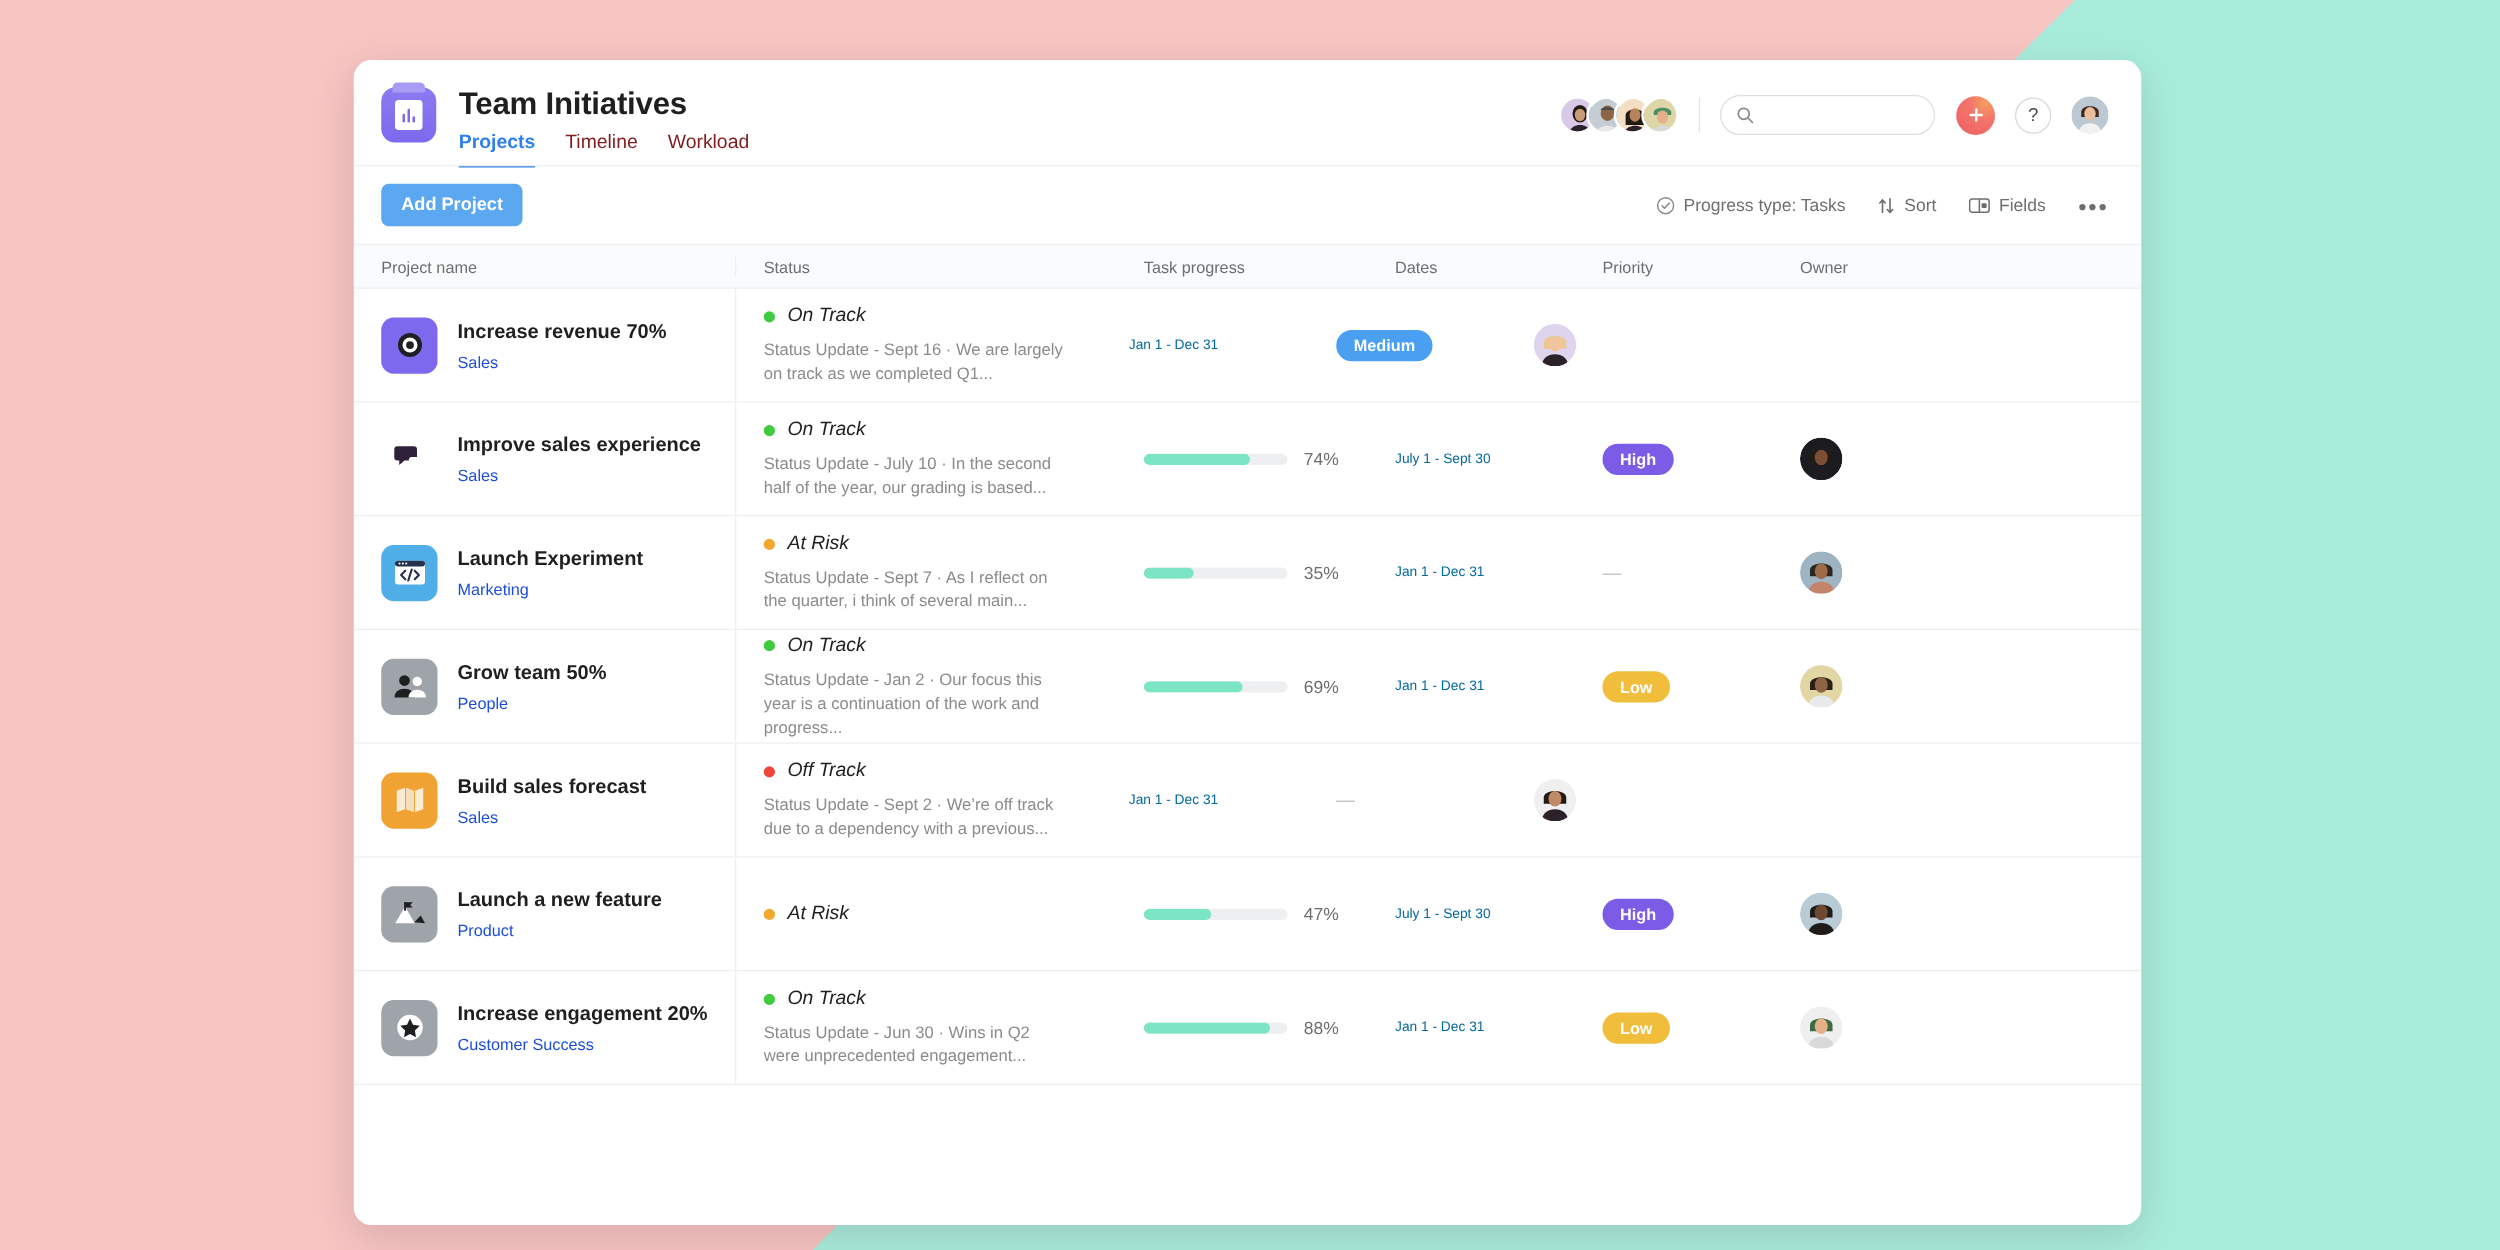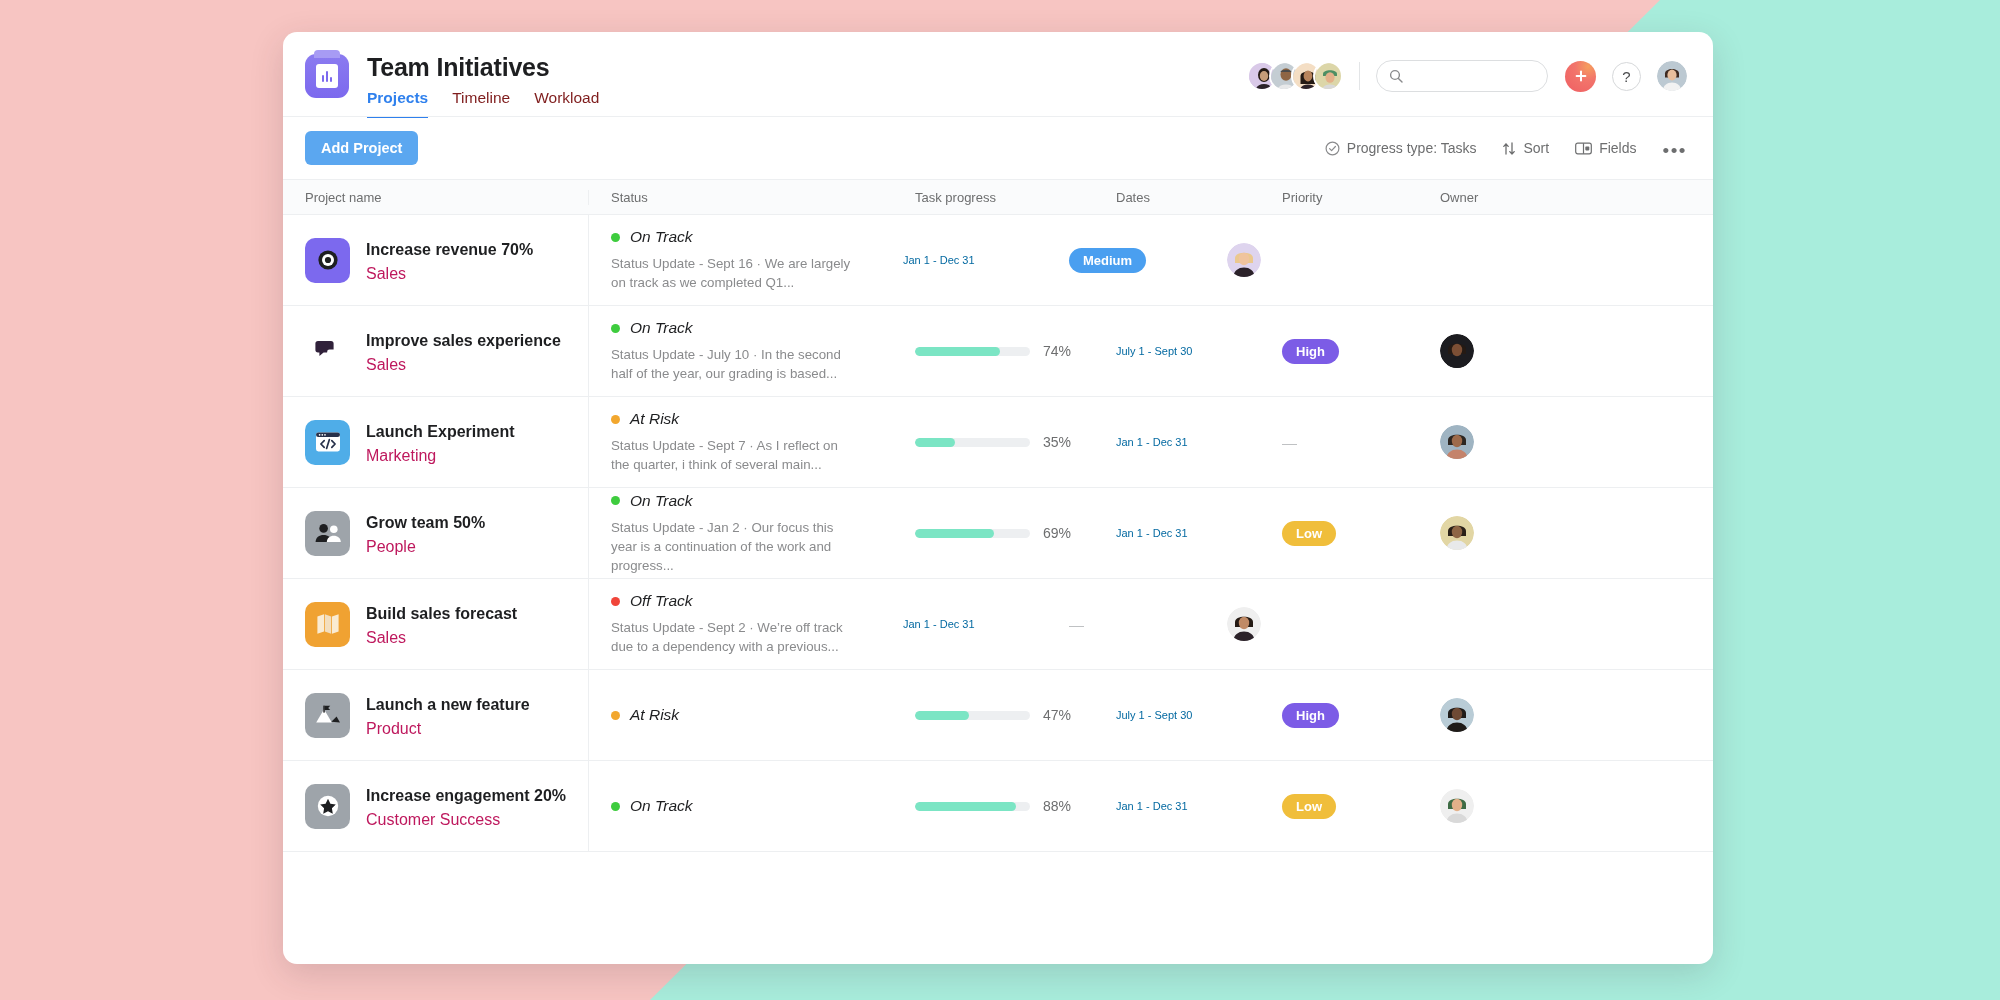--- a/index.html
+++ b/index.html
@@ -15,21 +15,21 @@
   
   .bg-teal {
     position: absolute; inset: 0;
     background: #A8EDDC;
     clip-path: polygon(100% 0%, 100% 100%, 32.5% 100%, 83% 0%);
   }
 
   
   .app-card {
     position: absolute;
-    left: 283px; top: 32px;
+    left: 283px; top: 48px;
     width: 1430px; height: 932px;
     background: #ffffff;
     border-radius: 14px;
     box-shadow: 0 10px 34px rgba(60,40,50,0.16);
     overflow: hidden;
     display: flex; flex-direction: column;
   }
 
   
   .header {
@@ -159,21 +159,21 @@
   .row .c-status, .row .c-prog, .row .c-dates, .row .c-prio, .row .c-owner { border-left: none; }
   .row .c-status { border-left: 1px solid #EDEFF1; }
   .thead .c-status { border-left: 1px solid #EDEFF1; }
 
   .proj-icon {
     width: 45px; height: 45px; border-radius: 10px;
     display: flex; align-items: center; justify-content: center;
     flex: 0 0 auto; margin-right: 16px;
   }
   .proj-name { font-size: 16px; font-weight: 700; color: #1E1F21; line-height: 21px; }
-  .proj-team { font-size: 16px; color: #be185d; margin-top: 5px; line-height: 17px; }
+  .proj-team { font-size: 13px; color: #1d4ed8; margin-top: 5px; line-height: 17px; }
 
   .status-line { display: flex; align-items: center; gap: 10px; font-style: italic; }
   .status-dot { width: 9px; height: 9px; border-radius: 50%; flex: 0 0 auto; }
   .status-label { font-size: 15.5px; color: #1E1F21; }
   .status-desc {
     font-size: 13.3px; color: #8A8B8D; line-height: 19px;
     margin-top: 8px; max-width: 245px;
   }
 
   .pbar-track {
@@ -598,20 +598,21 @@
             <div>
               <div class="proj-name">Increase engagement 20%</div>
               <div class="proj-team">Customer Success</div>
             </div>
           </div>
           <div class="c-status">
             <div class="status-line">
               <span class="status-dot" style="background:#3ECC3E"></span>
               <span class="status-label">On Track</span>
             </div>
+            <div class="status-desc">Status Update - Jun 30 · Wins in Q2 were unprecedented engagement...</div>
           </div>
           <div class="c-prog">
             <div class="pbar-track">
               <div class="pbar-fill" style="width:88%"></div>
             </div>
             <span class="pct">88%</span>
           </div>
           <div class="c-dates">
             <span class="dates-txt">Jan 1 - Dec 31</span>
           </div>

